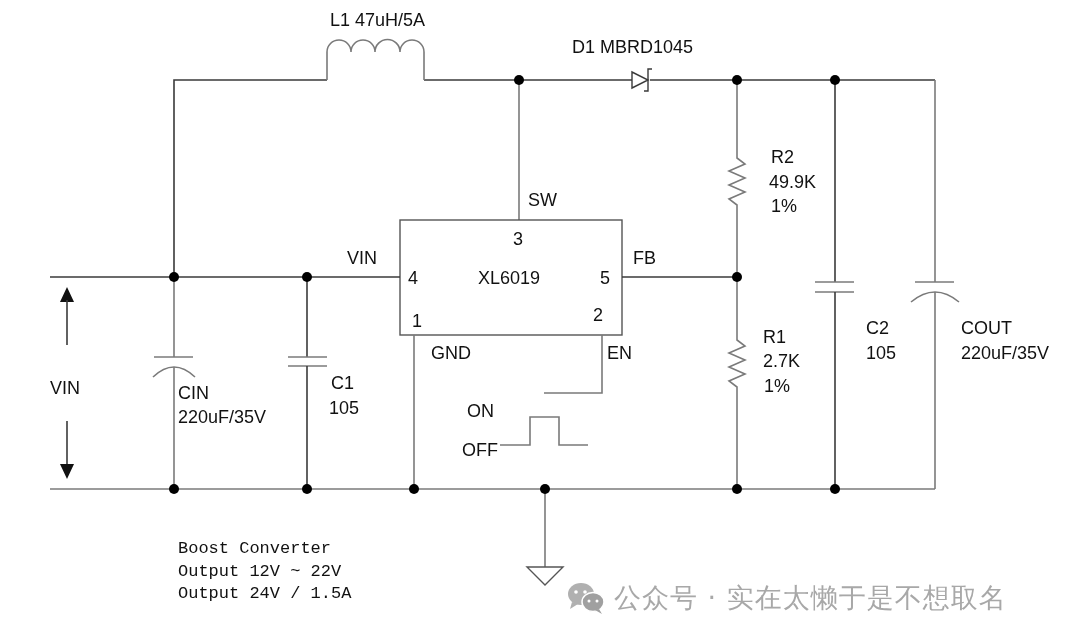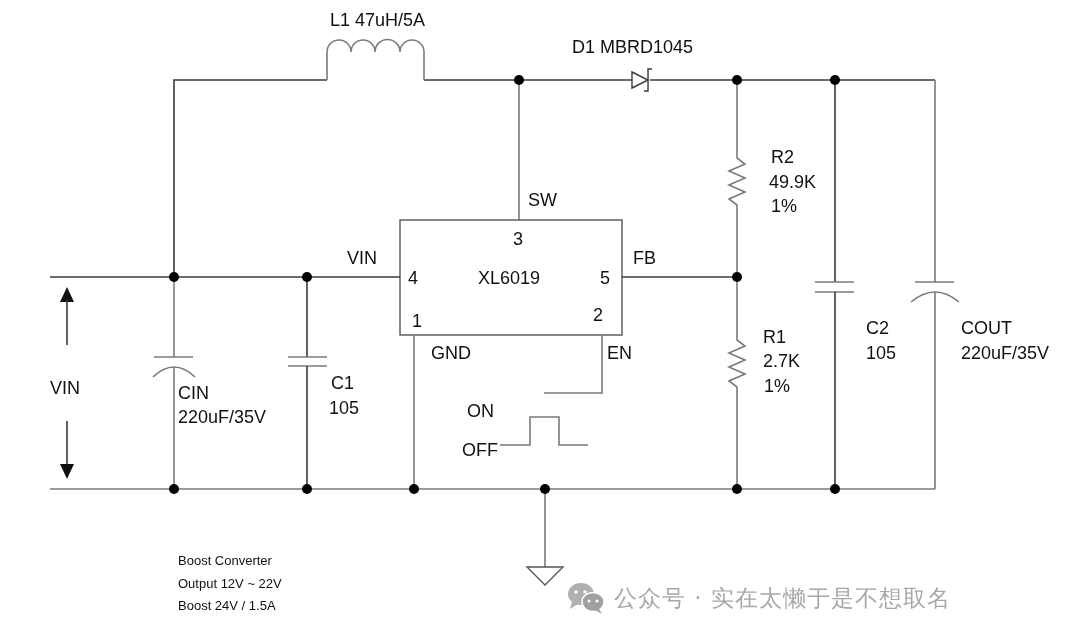--- a/index.html
+++ b/index.html
@@ -2,23 +2,23 @@
 <html><head>
 <meta charset="utf-8">
 <style>
   html, body { margin: 0; padding: 0; background: #ffffff; }
   body { width: 1080px; height: 642px; overflow: hidden; position: relative; font-family: "Liberation Sans", sans-serif; }
   #schematic { position: absolute; left: 0; top: 0; }
   .wire { stroke: #3a3a3a; stroke-width: 1.6; fill: none; }
   .wire-light { stroke: #7a7a7a; stroke-width: 1.6; fill: none; }
   .dot { fill: #000; }
   .lbl { font-family: "Liberation Sans", sans-serif; font-size: 18px; fill: #111; }
-  .note { position: absolute; left: 178px; top: 550px; font-size: 13px; line-height: 22.5px; color: #111; }
+  .note { position: absolute; left: 178px; top: 538px; font-size: 17px; line-height: 22.5px; color: #111; font-family: Liberation Mono, monospace; }
   .note div { white-space: nowrap; }
-  .watermark { position: absolute; left: 566px; top: 580px; height: 36px; display: flex; align-items: center; color: #a8a8a8; font-size: 23px; font-family: "DejaVu Sans", sans-serif; letter-spacing: 1px; }
+  .watermark { position: absolute; left: 566px; top: 580px; height: 36px; display: flex; align-items: center; color: #a8a8a8; font-size: 27px; font-family: "DejaVu Sans", sans-serif; letter-spacing: 1px; }
   .watermark svg { margin-right: 8px; }
 </style>
 </head>
 <body>
 
 <svg id="schematic" width="1080" height="642" viewBox="0 0 1080 642">
 
   <g>
     <polyline class="wire" points="174,277 174,80 327,80"></polyline>
     <line class="wire" x1="424" y1="80" x2="632" y2="80"></line>
@@ -144,21 +144,21 @@
     <circle class="dot" cx="414" cy="489" r="5"></circle>
     <circle class="dot" cx="545" cy="489" r="5"></circle>
     <circle class="dot" cx="737" cy="489" r="5"></circle>
     <circle class="dot" cx="835" cy="489" r="5"></circle>
   </g>
 </svg>
 
 <div class="note">
   <div>Boost Converter</div>
   <div>Output 12V ~ 22V</div>
-  <div>Boost 24V / 1.5A</div>
+  <div>Output 24V / 1.5A</div>
 </div>
 
 <div class="watermark">
   <svg width="40" height="34" viewBox="0 0 40 34">
     <ellipse cx="15" cy="13" rx="13" ry="11" fill="#b0b0b0"></ellipse>
     <polygon points="6,21 4,28 12,23" fill="#b0b0b0"></polygon>
     <ellipse cx="27" cy="21" rx="11" ry="9.5" fill="#a0a0a0" stroke="#fff" stroke-width="1.5"></ellipse>
     <polygon points="33,28 36,33 29,29" fill="#a0a0a0"></polygon>
     <circle cx="10" cy="11" r="1.8" fill="#fff"></circle>
     <circle cx="19" cy="11" r="1.8" fill="#fff"></circle>

